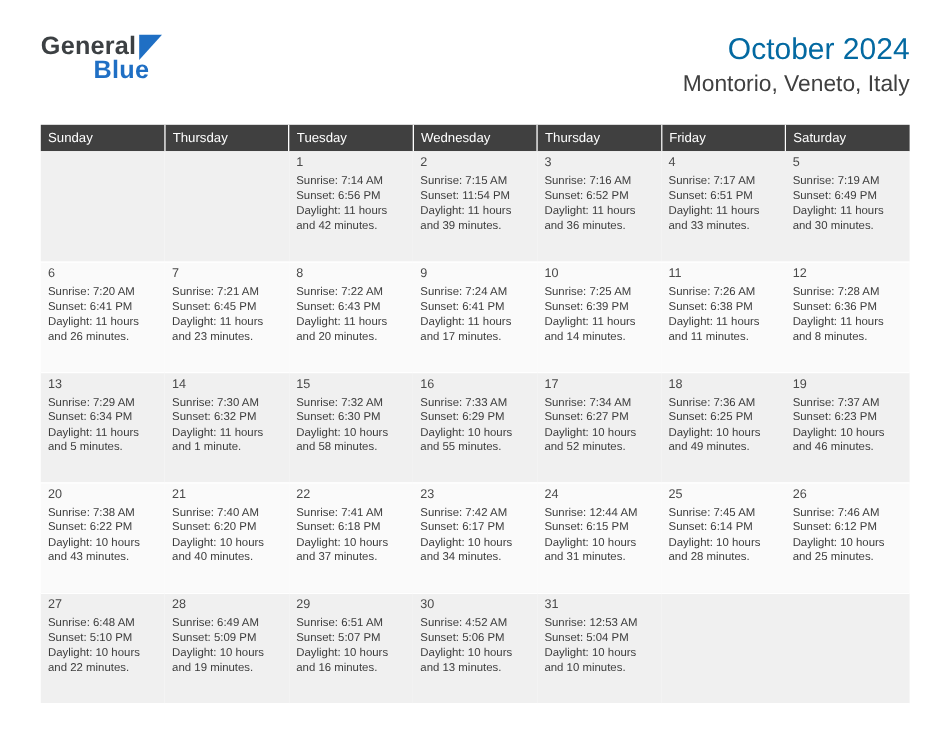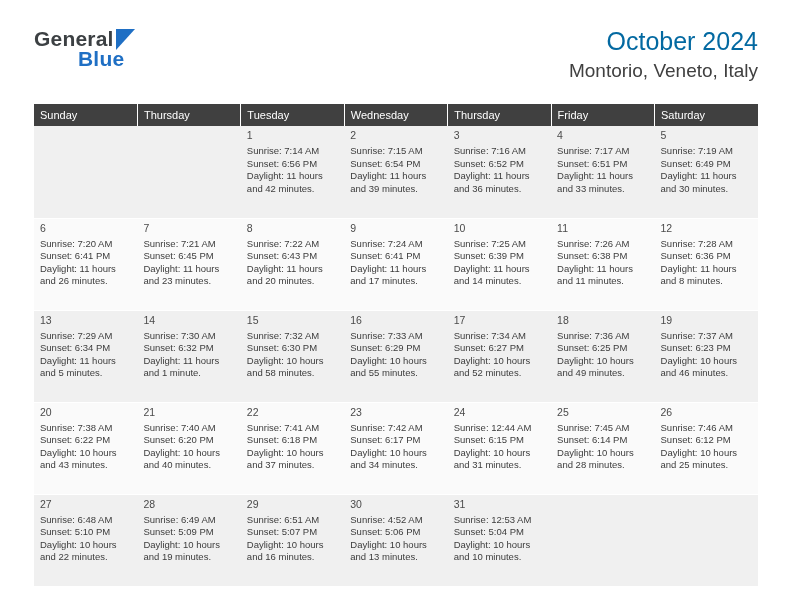--- a/index.html
+++ b/index.html
@@ -170,21 +170,21 @@
           <td>
             <span class="daynum">1</span>
             <span class="dl">Sunrise: 7:14 AM</span>
             <span class="dl">Sunset: 6:56 PM</span>
             <span class="dl">Daylight: 11 hours</span>
             <span class="dl">and 42 minutes.</span>
           </td>
           <td>
             <span class="daynum">2</span>
             <span class="dl">Sunrise: 7:15 AM</span>
-            <span class="dl">Sunset: 6:54 PM</span>
+            <span class="dl">Sunset: 11:54 PM</span>
             <span class="dl">Daylight: 11 hours</span>
             <span class="dl">and 39 minutes.</span>
           </td>
           <td>
             <span class="daynum">3</span>
             <span class="dl">Sunrise: 7:16 AM</span>
             <span class="dl">Sunset: 6:52 PM</span>
             <span class="dl">Daylight: 11 hours</span>
             <span class="dl">and 36 minutes.</span>
           </td>

